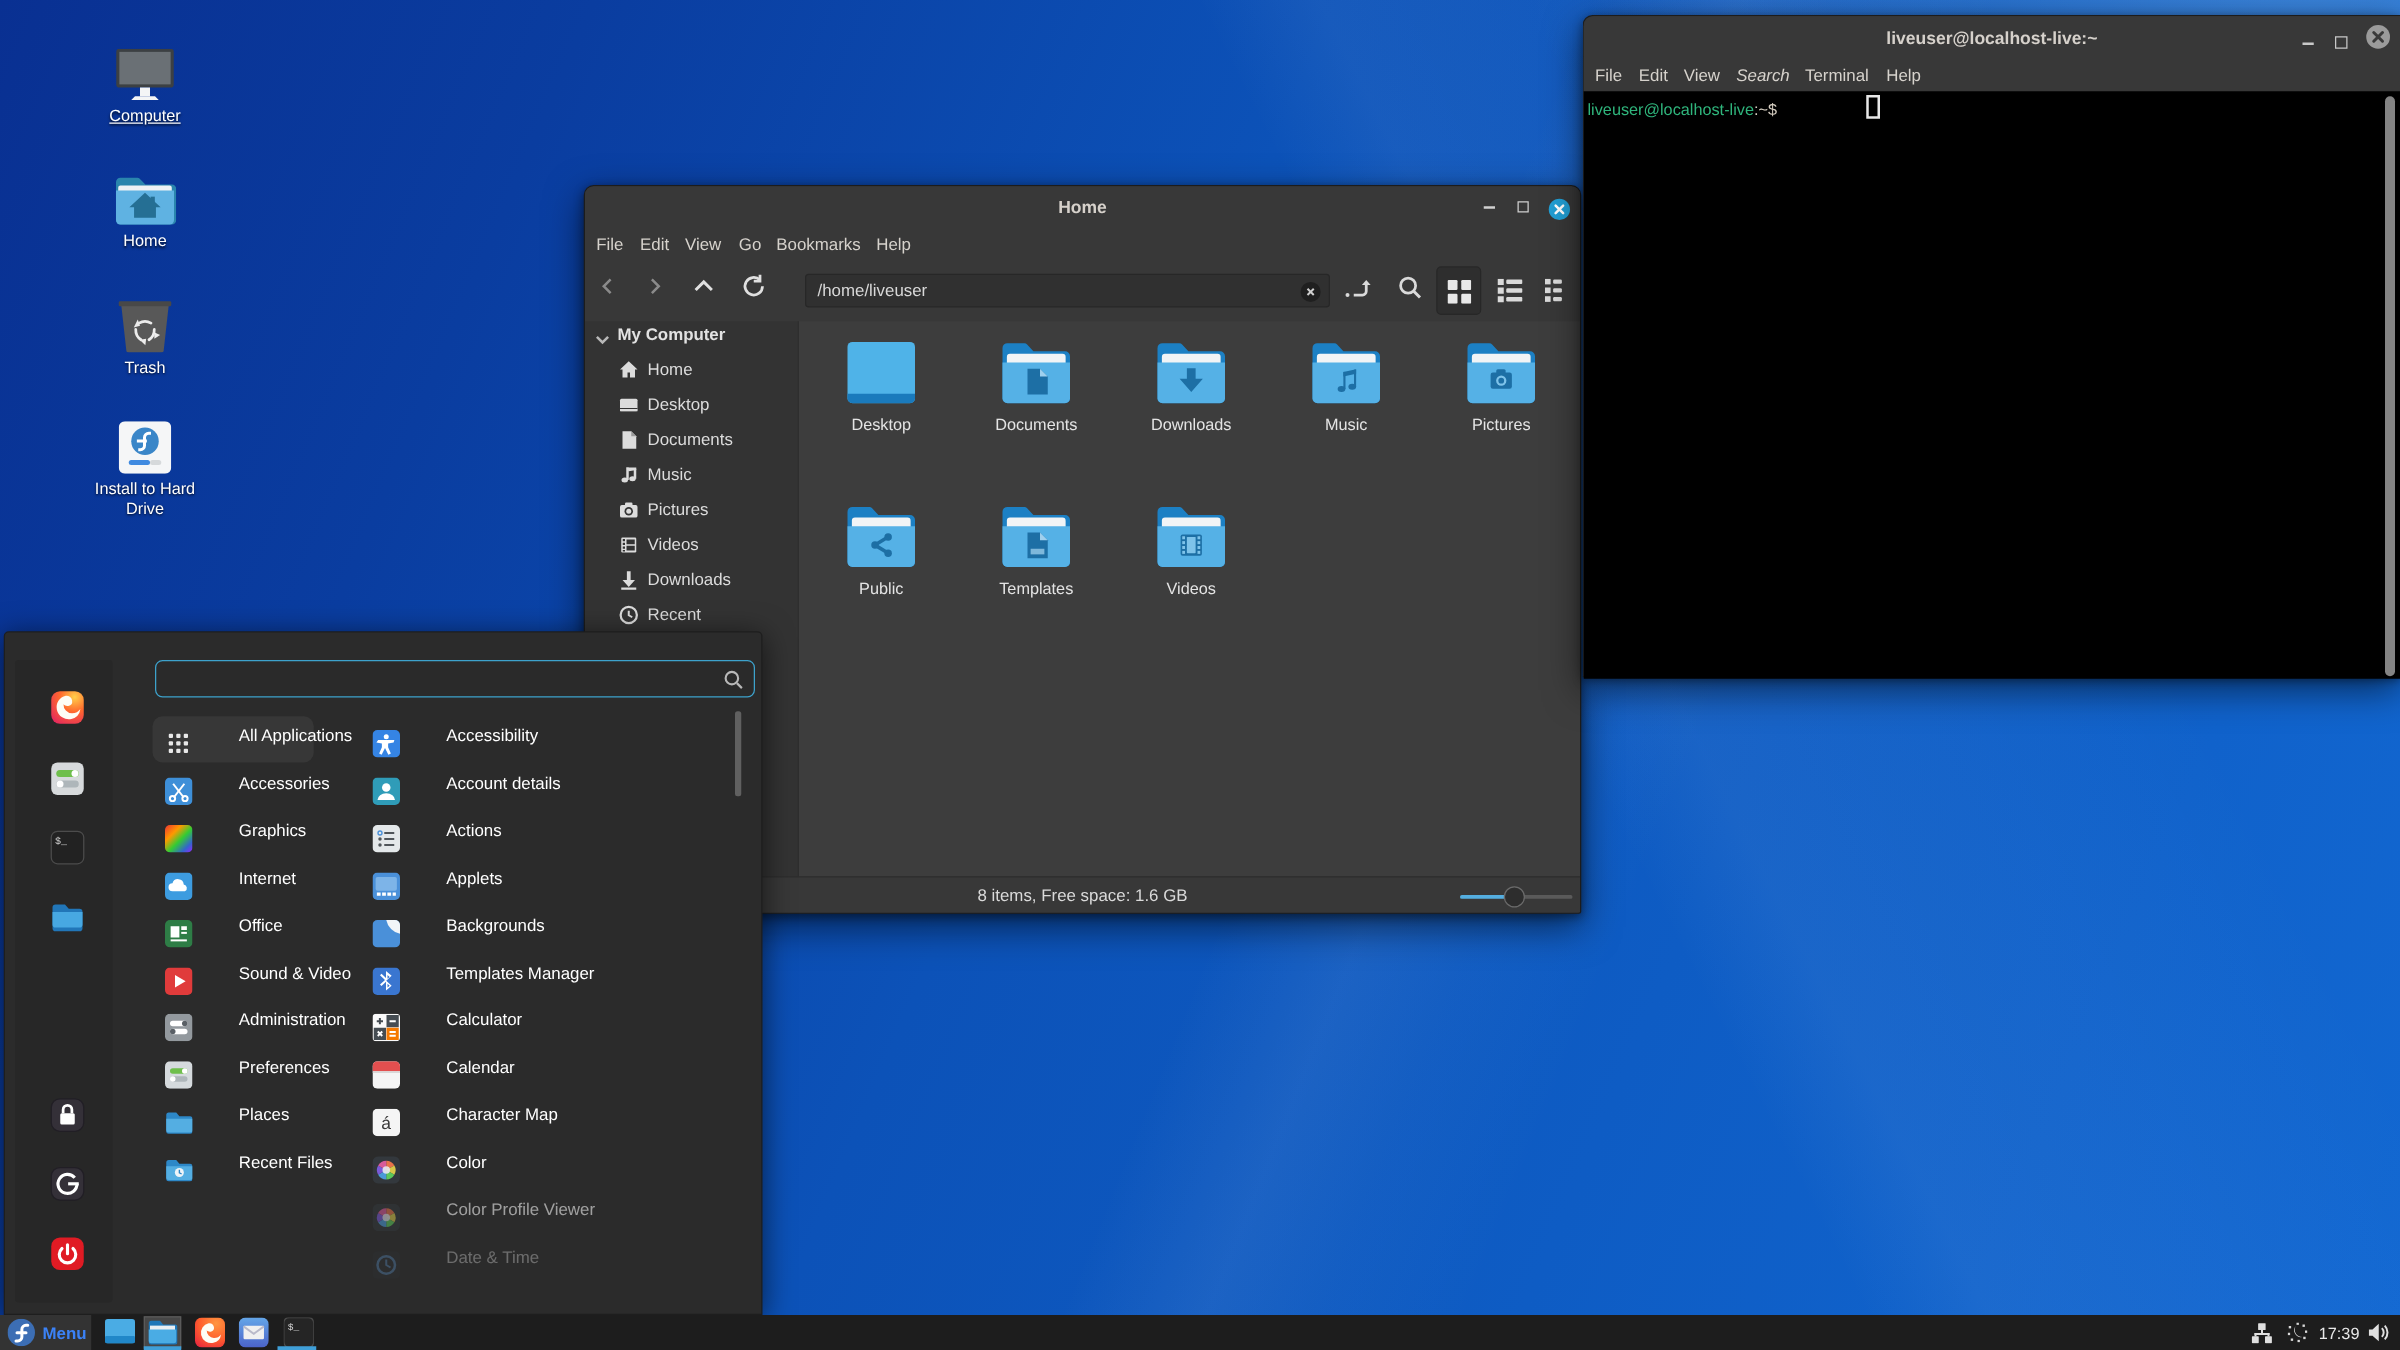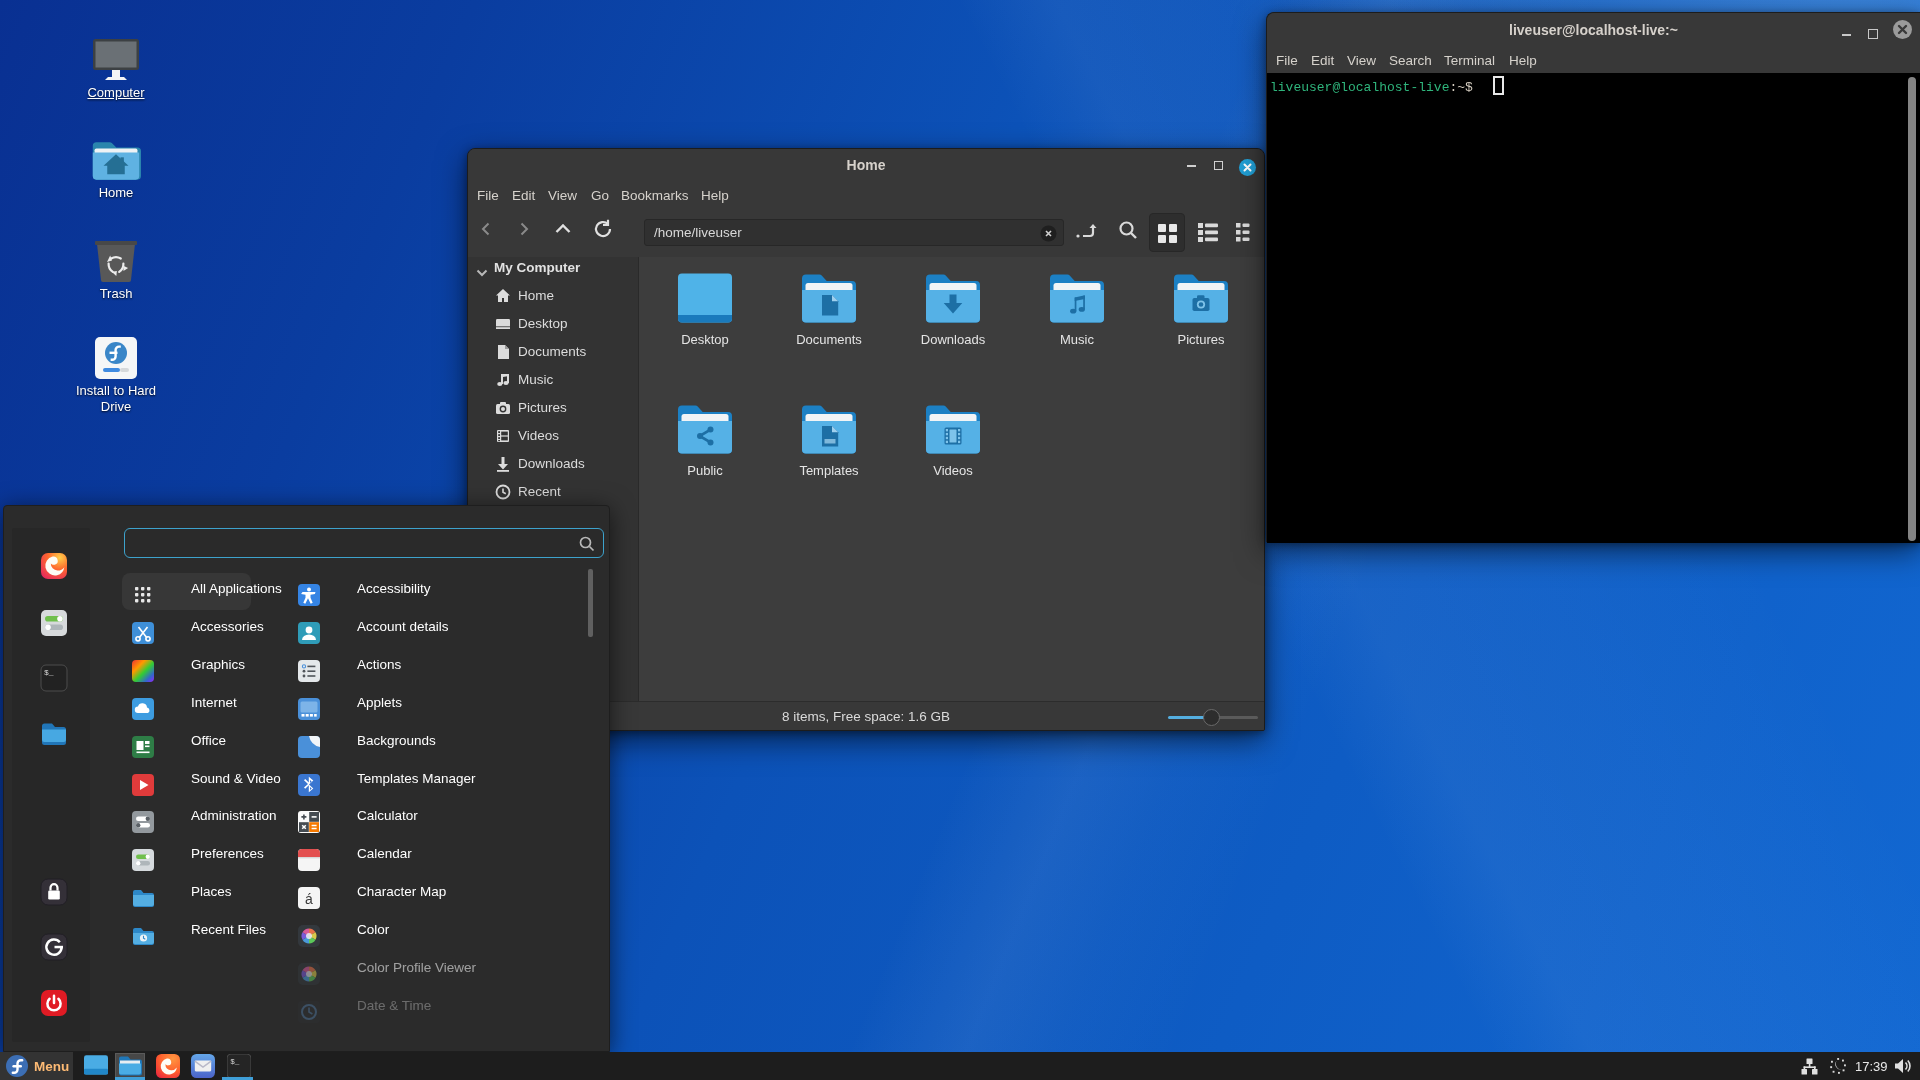--- a/index.html
+++ b/index.html
@@ -382,26 +382,26 @@
     <div class="abs" style="right:8px; top:7px; width:19px; height:19px; border-radius:50%; background:#9b9b9b;">
       <svg width="19" height="19" viewBox="0 0 19 19">
           <path d="M6 6 L13 13 M13 6 L6 13" stroke="#3a3a3a" stroke-width="2.4" stroke-linecap="round"></path>
         </svg>
     </div>
   </div>
   <div class="menurow" style="left:0; top:32px; height:28px; width:100%; background:#383838;">
     <span style="left:9px; top:8px;">File</span>
     <span style="left:44px; top:8px;">Edit</span>
     <span style="left:80px; top:8px;">View</span>
-    <span style="left:122px; top:8px;">Search</span>
+    <span style="left:122px; top:8px;font-style:italic;">Search</span>
     <span style="left:177px; top:8px;">Terminal</span>
     <span style="left:242px; top:8px;">Help</span>
   </div>
   <div class="abs" style="left:0; top:60px; width:653px; height:470px; background:#000;">
-    <div style="position:absolute; left:3px; top:7px; font-family:Liberation Mono, monospace; font-size:13px; color:#2fb57c; white-space:pre;text-align:center;">liveuser@localhost-live<span style="color:#d5cdc0;">:~$</span></div>
+    <div style="position:absolute; left:3px; top:7px; font-family:Liberation Sans, sans-serif; font-size:13px; color:#2fb57c; white-space:pre;text-align:center;">liveuser@localhost-live<span style="color:#d5cdc0;">:~$</span></div>
     <div style="position:absolute; left:226px; top:3px; width:11px; height:19px; border:2px solid #e8e8e8;"></div>
     <div style="position:absolute; left:641px; top:4px; width:8px; height:464px; background:#848484; border-radius:4px;"></div>
   </div>
 </div>
 
 <div id="menu">
 
   <div class="abs" style="left:8px; top:22px; width:78px; height:514px; background:#272727; border-radius:3px;"></div>
 
   <div class="abs" style="left:120px; top:22px; width:480px; height:30px; background:#2a2a2a; border:1px solid #3da2cc; border-radius:6px;">
@@ -732,21 +732,21 @@
 
 <div id="panel">
   <div class="abs" style="left:0; top:0; width:73px; height:28px; background:#333333;"></div>
   <svg class="abs" style="left:6px; top:3px;" width="22" height="22" viewBox="0 0 22 22">
     <circle cx="11" cy="11" r="11" fill="#3c6eb4"></circle>
     <g fill="none" stroke="#fff" stroke-width="2.4" stroke-linecap="round">
         <path d="M16.2 5.2 h-1.4 a3.3 3.3 0 0 0 -3.3 3.3 v6.0 a3.3 3.3 0 0 1 -3.3 3.3 h-1.4"></path>
         <path d="M7.6 11.2 h7.2"></path>
       </g>
   </svg>
-  <div class="abs" style="left:34px; top:7px; font-weight:bold; font-size:13.5px; color:#fdba74;">Menu</div>
+  <div class="abs" style="left:34px; top:7px; font-weight:bold; font-size:13.5px; color:#3b82f6;">Menu</div>
 
   <svg class="picon" style="left:84px;" width="21" height="21" viewBox="0 0 21 21">
     <rect x="0" y="1" width="21" height="17" rx="2" fill="#4aace4"></rect>
     <rect x="0" y="13" width="21" height="5" rx="1" fill="#2187c8"></rect>
   </svg>
 
   <div class="abs" style="left:115px; top:1px; width:30px; height:26px; background:#474747; border:1px solid #5a5a5a;"></div>
   <svg class="picon" style="left:118px;" width="24" height="21" viewBox="0 0 24 21">
     <path d="M1 3 a2 2 0 0 1 2-2 h7 l2.5 3 h9.5 a2 2 0 0 1 2 2 v12 a2 2 0 0 1 -2 2 h-19 a2 2 0 0 1 -2-2 z" fill="#1f77b8"></path>
     <rect x="2" y="5" width="20" height="4" fill="#e8eef2"></rect>

